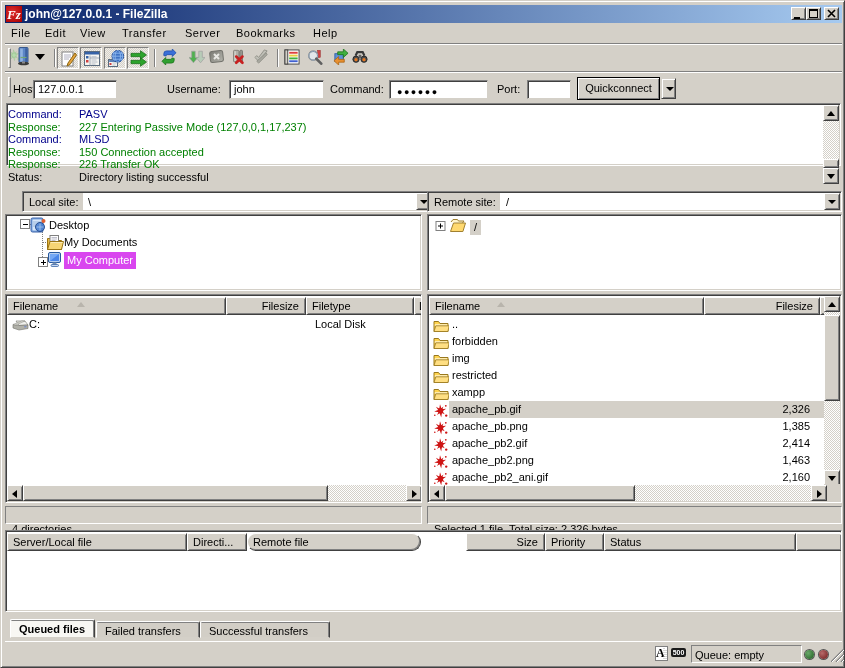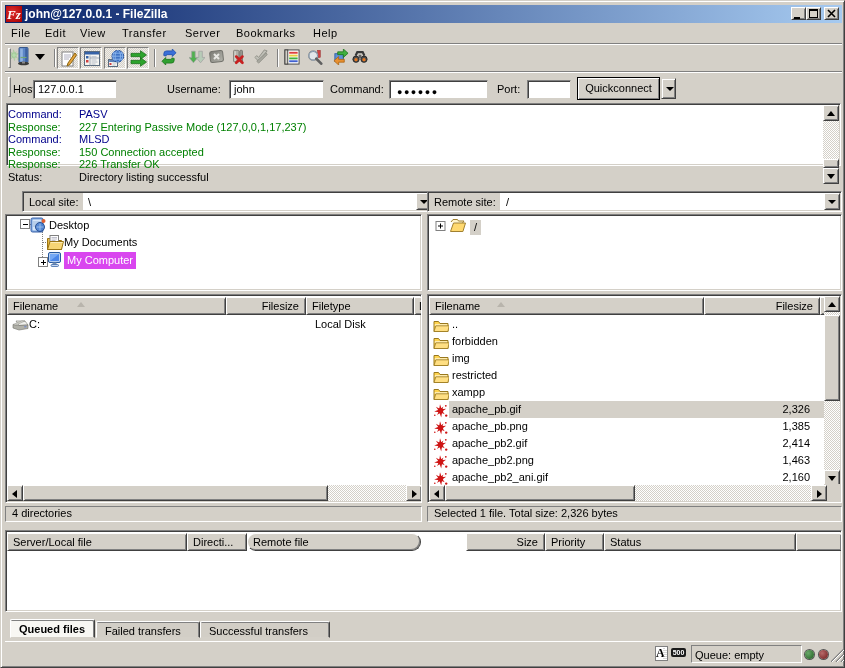--- a/index.html
+++ b/index.html
@@ -44,21 +44,21 @@
 .sbtn { position:absolute; width:16px; height:16px; background:#D4D0C8; border:1px solid; border-color:#fff #404040 #404040 #fff; box-shadow: inset 1px 1px 0 #D4D0C8, inset -1px -1px 0 #808080; text-align:center; }
 .sbtn svg { display:block; margin:4px auto 0; }
 .thumb { position:absolute; background:#D4D0C8; border:1px solid; border-color:#fff #404040 #404040 #fff; box-shadow: inset 1px 1px 0 #D4D0C8, inset -1px -1px 0 #808080; }
 .combo { position:absolute; background:#fff; border:1px solid; border-color:#808080 #fff #fff #808080; box-shadow: inset 1px 1px 0 #404040, inset -1px -1px 0 #D4D0C8; }
 .combo .cbtn { position:absolute; right:1px; top:1px; width:16px; height:calc(100% - 2px); background:#D4D0C8; border:1px solid; border-color:#fff #404040 #404040 #fff; box-shadow: inset 1px 1px 0 #D4D0C8, inset -1px -1px 0 #808080; }
 .arrow-d { width:0;height:0;border-left:4px solid transparent;border-right:4px solid transparent;border-top:4px solid #000; position:absolute; left:3px; top:6px; }
 
 .whitebox { position:absolute; overflow:hidden; background:#fff; border:1px solid; border-color:#808080 #fff #fff #808080; box-shadow: inset 1px 1px 0 #404040, inset -1px -1px 0 #D4D0C8; }
 .hdrcell { position:absolute; top:2px; height:18px; background:#D4D0C8; border:1px solid; border-color:#fff #404040 #404040 #fff; box-shadow: inset 1px 1px 0 #D4D0C8, inset -1px -1px 0 #808080; padding:2px 4px 0 5px; }
 .row { position:absolute; height:17px; }
-.statusbox { position:absolute; height:16px; padding-top:0; border:1px solid; border-color:#808080 #fff #fff #808080; padding-left:6px; background:#D4D0C8; }
+.statusbox { position:absolute; height:16px; padding-top:16px; border:1px solid; border-color:#808080 #fff #fff #808080; padding-left:6px; background:#D4D0C8; }
 
 .tab { position:absolute; top:0; height:19px; background:#D4D0C8; border:1px solid; border-color:#fff #404040 #D4D0C8 #fff; border-radius:2px 2px 0 0; padding:3px 8px 0 8px; box-shadow: inset -1px 1px 0 #808080;}
 
 #statusbar { left:4px; top:640px; width:837px; height:24px; border-top:1px solid #fff; }
 .spanel { position:absolute; top:2px; height:19px; border:1px solid; border-color:#808080 #fff #fff #808080; padding:3px 0 0 3px; }
 </style>
 </head>
 <body>
 <div id="win">
   <div id="titlebar" class="abs">

